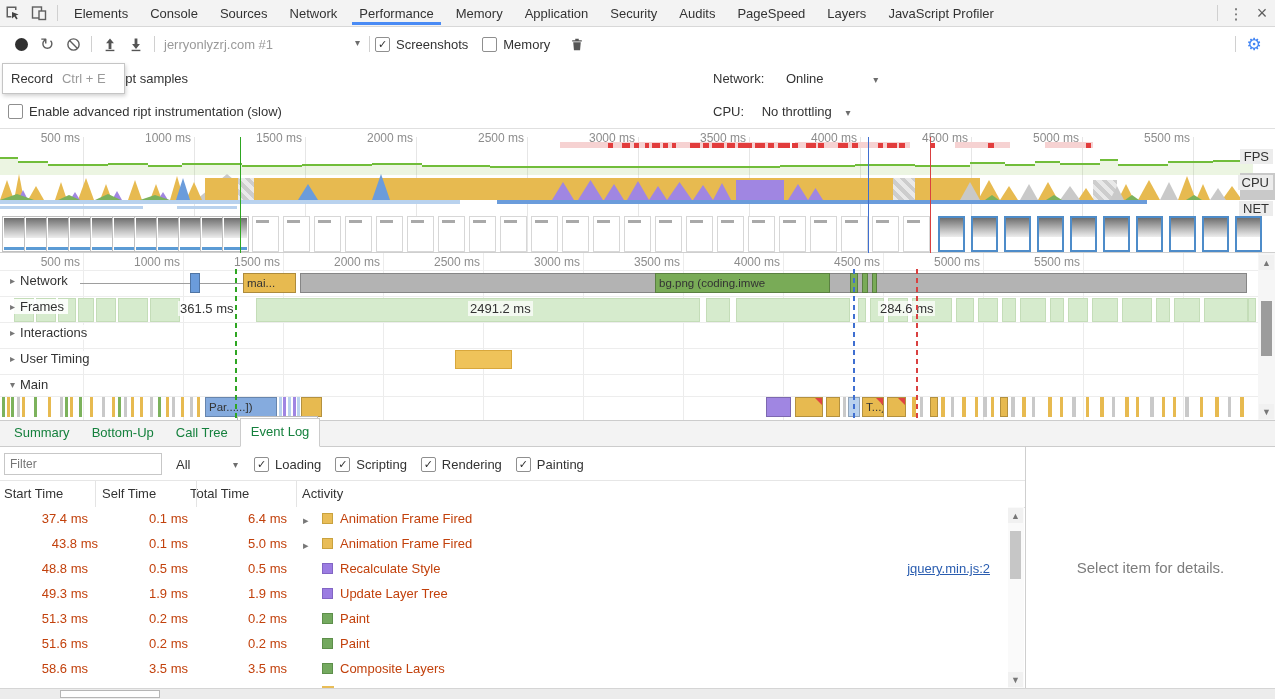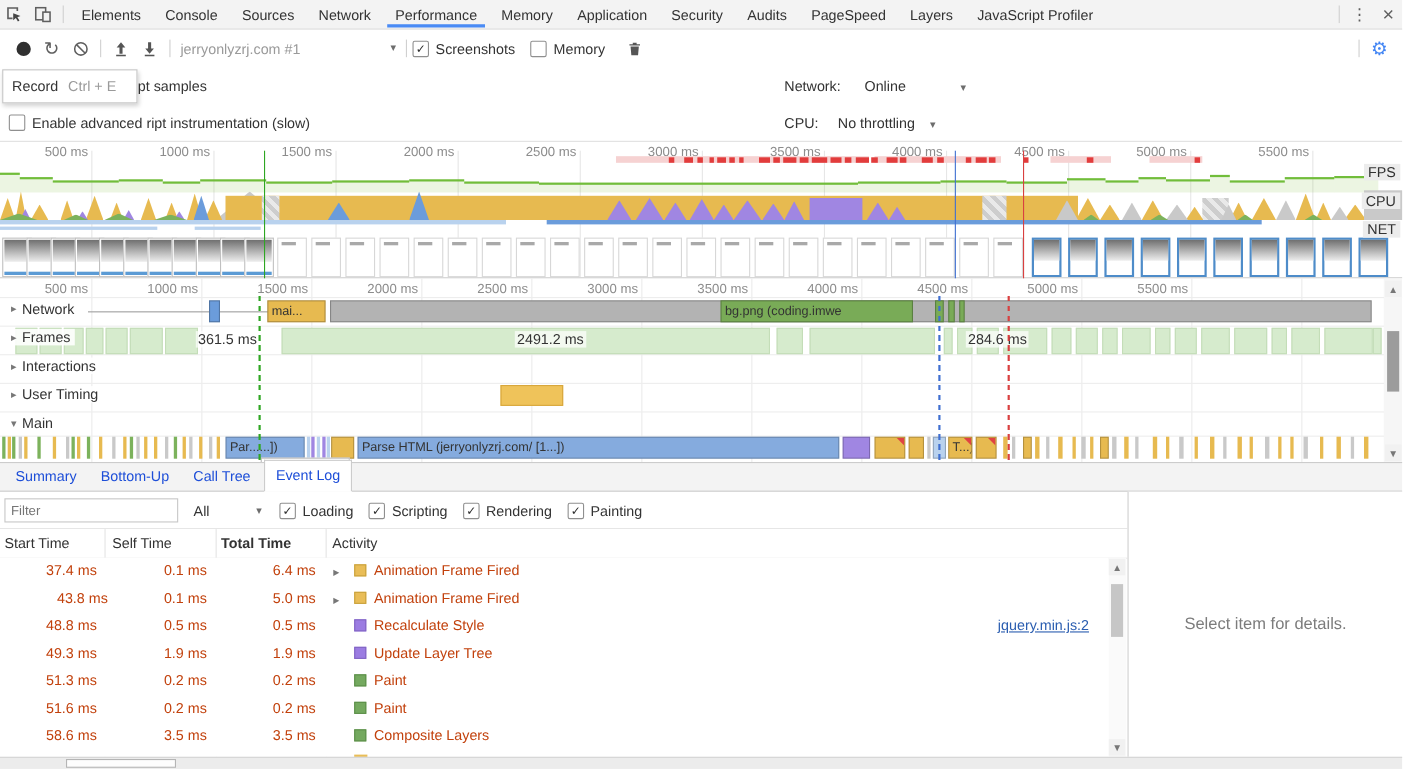--- a/index.html
+++ b/index.html
@@ -62,21 +62,21 @@
   .frames-seg{position:absolute;background:#d6ebcd;border:1px solid #c4ddb8;box-sizing:border-box;}
   .frames-lab{position:absolute;color:#333;font-size:13px;z-index:5;background:rgba(255,255,255,.7);padding:0 2px;}
   .dashv{position:absolute;width:2px;z-index:10;}
   .scrollbar{position:absolute;background:#f6f6f6;}
   .sb-btn{position:absolute;width:15px;height:15px;background:#f1f1f1;color:#777;font-size:9px;
           display:flex;align-items:center;justify-content:center;}
   .sb-thumb{position:absolute;background:#b9b9b9;}
   
   .btabs{position:absolute;top:420px;left:0;right:0;height:27px;background:#f3f3f3;border-top:1px solid #ccc;
          border-bottom:1px solid #ccc;display:flex;align-items:flex-end;padding-left:4px;box-sizing:border-box;}
-  .btab{padding:0 10px;height:26px;line-height:26px;margin-right:2px;color:#1d4ed8;white-space:nowrap;}
+  .btab{padding:0 10px;height:26px;line-height:26px;margin-right:2px;color:#15803d;white-space:nowrap;}
   .btab.active{background:#fff;border:1px solid #ccc;border-bottom:1px solid #fff;margin-bottom:-1px;height:27px;}
   .filterrow{position:absolute;top:448px;left:0;width:1025px;height:33px;display:flex;align-items:center;
              padding-left:4px;box-sizing:border-box;background:#fff;border-bottom:1px solid #e6e6e6;}
   .filter-input{width:146px;height:20px;border:1px solid #c7c7c7;padding:0 5px;font-family:"Liberation Sans",sans-serif;
                 font-size:12px;color:#333;outline:none;margin-right:14px;}
   .allsel{display:flex;align-items:center;width:62px;justify-content:space-between;margin-right:16px;}
   .thead{position:absolute;top:481px;left:0;width:1025px;height:26px;background:#fff;border-bottom:1px solid #e0e0e0;}
   .th{position:absolute;top:5px;color:#333;}
   .colline{position:absolute;width:1px;background:#e4e4e4;top:481px;height:207px;}
   .trows{position:absolute;top:507px;left:0;width:1008px;height:181px;overflow:hidden;background:#fff;}
@@ -616,21 +616,20 @@
         <div class="bar" style="left: 181px; width: 2px; top: 0px; height: 20px; background: rgb(231, 186, 80);"></div>
         <div class="bar" style="left: 190px; width: 3px; top: 0px; height: 20px; background: rgb(201, 201, 201);"></div>
         <div class="bar" style="left: 197px; width: 2px; top: 0px; height: 20px; background: rgb(231, 186, 80);"></div>
         <div class="bar" style="left: 205px; width: 72px; top: 0px; height: 20px; background: rgb(133, 171, 222); border: 1px solid rgba(0, 0, 0, 0.22);">Par......])</div>
         <div class="bar" style="left: 279px; width: 2px; top: 0px; height: 20px; background: rgb(185, 210, 238);"></div>
         <div class="bar" style="left: 283px; width: 3px; top: 0px; height: 20px; background: rgb(160, 134, 226);"></div>
         <div class="bar" style="left: 288px; width: 2px; top: 0px; height: 20px; background: rgb(185, 210, 238);"></div>
         <div class="bar" style="left: 293px; width: 2px; top: 0px; height: 20px; background: rgb(160, 134, 226);"></div>
         <div class="bar" style="left: 297px; width: 2px; top: 0px; height: 20px; background: rgb(185, 210, 238);"></div>
         <div class="bar" style="left: 301px; width: 21px; top: 0px; height: 20px; background: rgb(231, 186, 80); border: 1px solid rgba(0, 0, 0, 0.22);"></div>
-        <div class="bar" style="left: 325px; width: 438px; top: 0px; height: 20px; background: rgb(133, 171, 222); border: 1px solid rgba(0, 0, 0, 0.22);">Parse HTML (jerryonlyzrj.com/ [1...])</div>
         <div class="bar" style="left: 766px; width: 25px; top: 0px; height: 20px; background: rgb(160, 134, 226); border: 1px solid rgba(0, 0, 0, 0.22);"></div>
         <div class="bar" style="left: 795px; width: 28px; top: 0px; height: 20px; background: rgb(231, 186, 80); border: 1px solid rgba(0, 0, 0, 0.22);">
           <div class="redcorner"></div>
         </div>
         <div class="bar" style="left: 826px; width: 14px; top: 0px; height: 20px; background: rgb(231, 186, 80); border: 1px solid rgba(0, 0, 0, 0.22);"></div>
         <div class="bar" style="left: 843px; width: 3px; top: 0px; height: 20px; background: rgb(201, 201, 201);"></div>
         <div class="bar" style="left: 848px; width: 12px; top: 0px; height: 20px; background: rgb(185, 210, 238); border: 1px solid rgba(0, 0, 0, 0.22);"></div>
         <div class="bar" style="left: 862px; width: 22px; top: 0px; height: 20px; background: rgb(231, 186, 80); border: 1px solid rgba(0, 0, 0, 0.22);">T...)<div class="redcorner"></div></div>
         <div class="bar" style="left: 887px; width: 19px; top: 0px; height: 20px; background: rgb(231, 186, 80); border: 1px solid rgba(0, 0, 0, 0.22);">
           <div class="redcorner"></div>
@@ -731,21 +730,21 @@
         <div class="chk">
           <div class="chkbox">✓</div>
           <span>Painting</span>
         </div>
       </span>
   </div>
 
   <div class="thead" id="thead">
       <div class="th" style="left: 4px;">Start Time</div>
       <div class="th" style="left: 102px;">Self Time</div>
-      <div class="th" style="left: 201px; font-weight: bold;">Total Time</div>
+      <div class="th" style="left: 190px;">Total Time</div>
       <div class="th" style="left: 302px;">Activity</div>
     </div>
   <div class="colline" style="left:95px;"></div>
   <div class="colline" style="left:196px;"></div>
   <div class="colline" style="left:296px;"></div>
 
   <div class="trows" id="trows">
       <div class="trow" style="top: 0px;">
         <div class="cell num" style="left: 0px; width: 88px;">37.4 ms</div>
         <div class="cell num" style="left: 96px; width: 92px;">0.1 ms</div>

